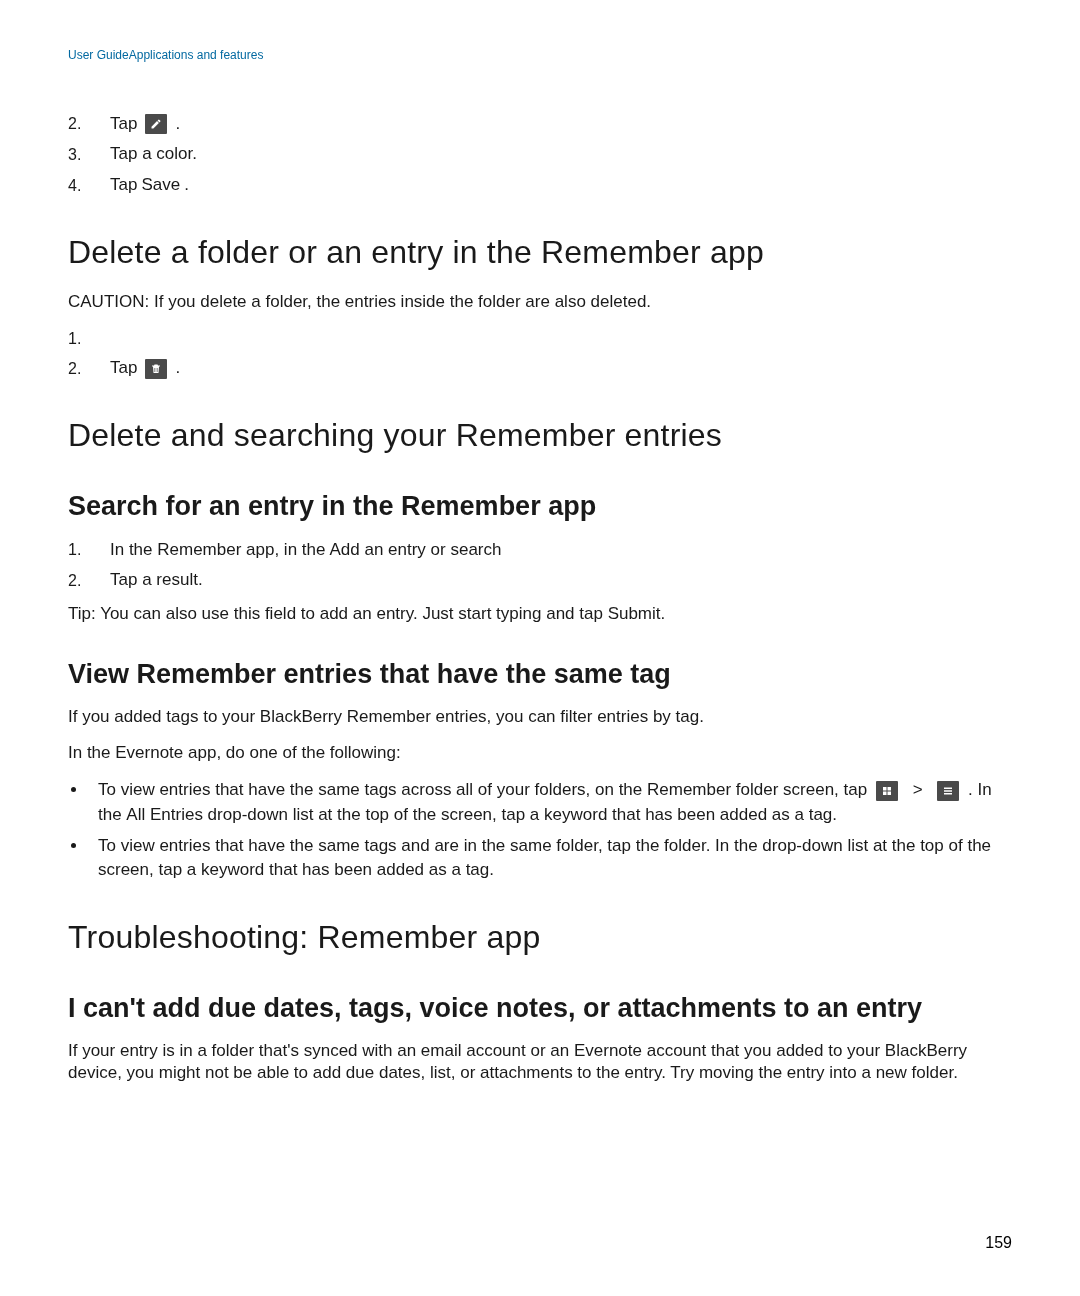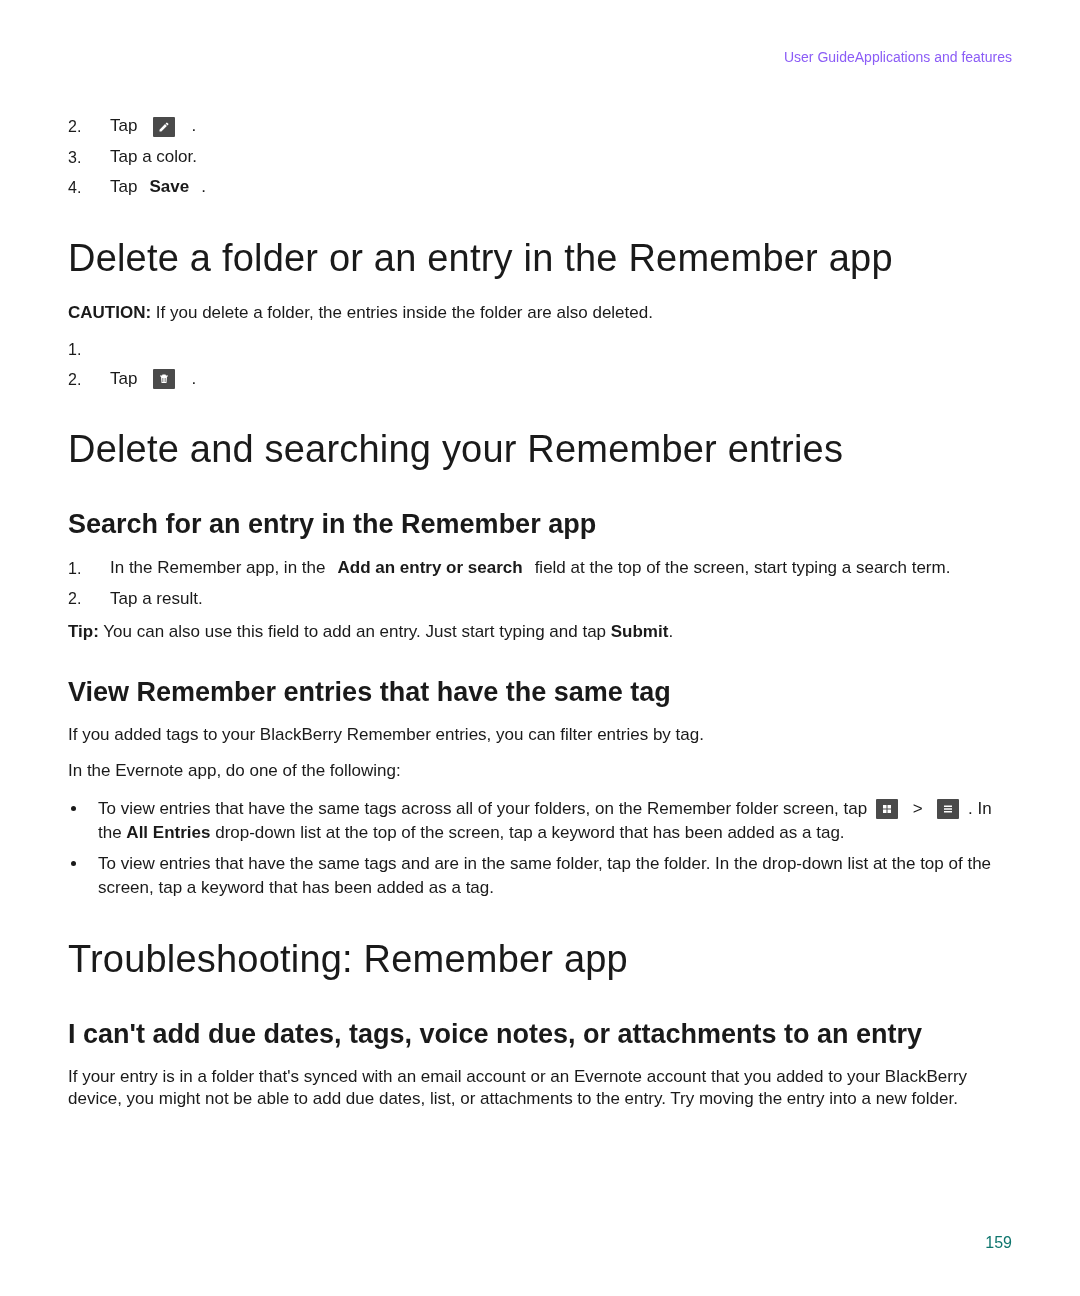--- a/index.html
+++ b/index.html
@@ -15,28 +15,28 @@
     font-family: "Helvetica Neue", Helvetica, Arial, sans-serif;
     color: #1a1a1a;
     position: relative;
     padding: 48px 68px 40px 68px;
     font-size: 17px;
     line-height: 1.3;
     font-weight: 300;
   }
   .header {
     display: flex;
-    justify-content: flex-end;
-    font-size: 14px;
-    color: #8b5cf6;
+    justify-content: flex-start;
+    font-size: 12px;
+    color: #0369a1;
     margin-bottom: 48px;
   }
   h1 {
     font-weight: 300;
-    font-size: 38px;
+    font-size: 32px;
     margin: 34px 0 18px 0;
     letter-spacing: 0.2px;
   }
   h2 {
     font-weight: 700;
     font-size: 27px;
     margin: 32px 0 14px 0;
   }
   p { margin: 8px 0 14px 0; }
   ol {
@@ -52,51 +52,51 @@
   }
   ol > li .num {
     width: 42px;
     flex-shrink: 0;
     font-size: 16px;
   }
   ol > li .content {
     display: flex;
     align-items: center;
     flex-wrap: wrap;
-    gap: 12px;
+    gap: 4px;
   }
   ul {
     margin: 6px 0 10px 0;
     padding-left: 20px;
   }
   ul > li {
     margin-bottom: 6px;
     line-height: 1.45;
     padding-left: 10px;
   }
-  strong { font-weight: 700; }
+  strong { font-weight: 400; }
   .icon-box {
     display: inline-flex;
     align-items: center;
     justify-content: center;
     width: 22px;
     height: 20px;
     background: #4a4a4a;
     color: #fff;
     margin: 0 4px;
     vertical-align: middle;
     border-radius: 1px;
   }
   .icon-box svg { display: block; }
   .page-num {
     position: absolute;
     bottom: 42px;
     right: 68px;
     font-size: 16px;
-    color: #0f766e;
+    color: #000000;
   }
   .sep { margin: 0 6px; }
   .inline {
     display: inline-flex;
     align-items: center;
     flex-wrap: wrap;
   }
 </style>
 </head>
 <body>
@@ -159,21 +159,20 @@
 
 <h1>Delete and searching your Remember entries</h1>
 
 <h2>Search for an entry in the Remember app</h2>
 <ol>
   <li>
     <span class="num">1.</span>
     <span class="content">
       <span>In the Remember app, in the </span>
         <strong>Add an entry or search</strong>
-        <span> field at the top of the screen, start typing a search term.</span>
     </span>
   </li>
   <li>
     <span class="num">2.</span>
     <span class="content">
         <span>Tap a result.</span>
       </span>
   </li>
 </ol>
 <p>

